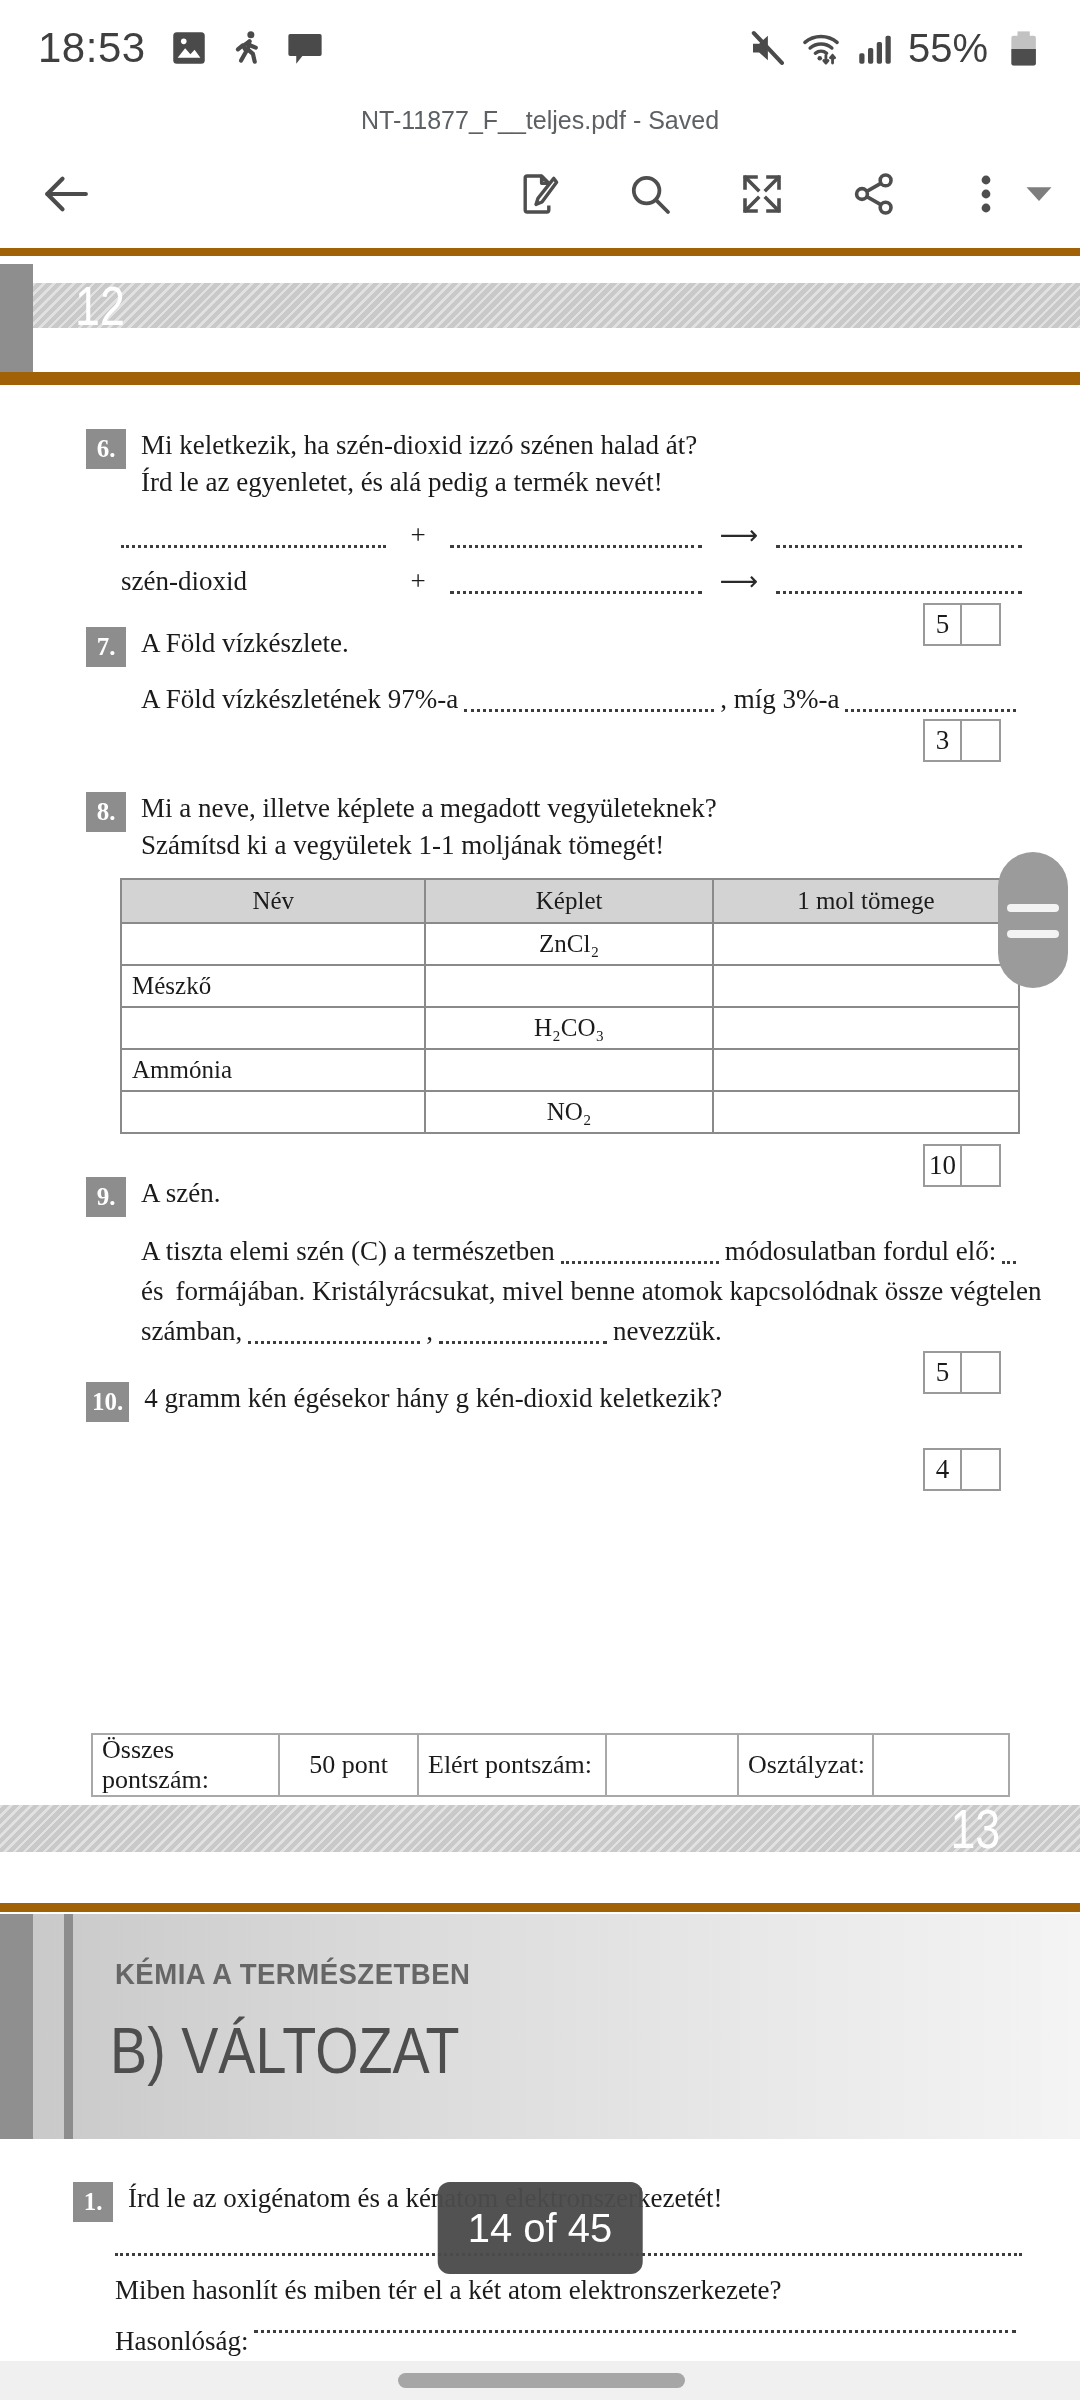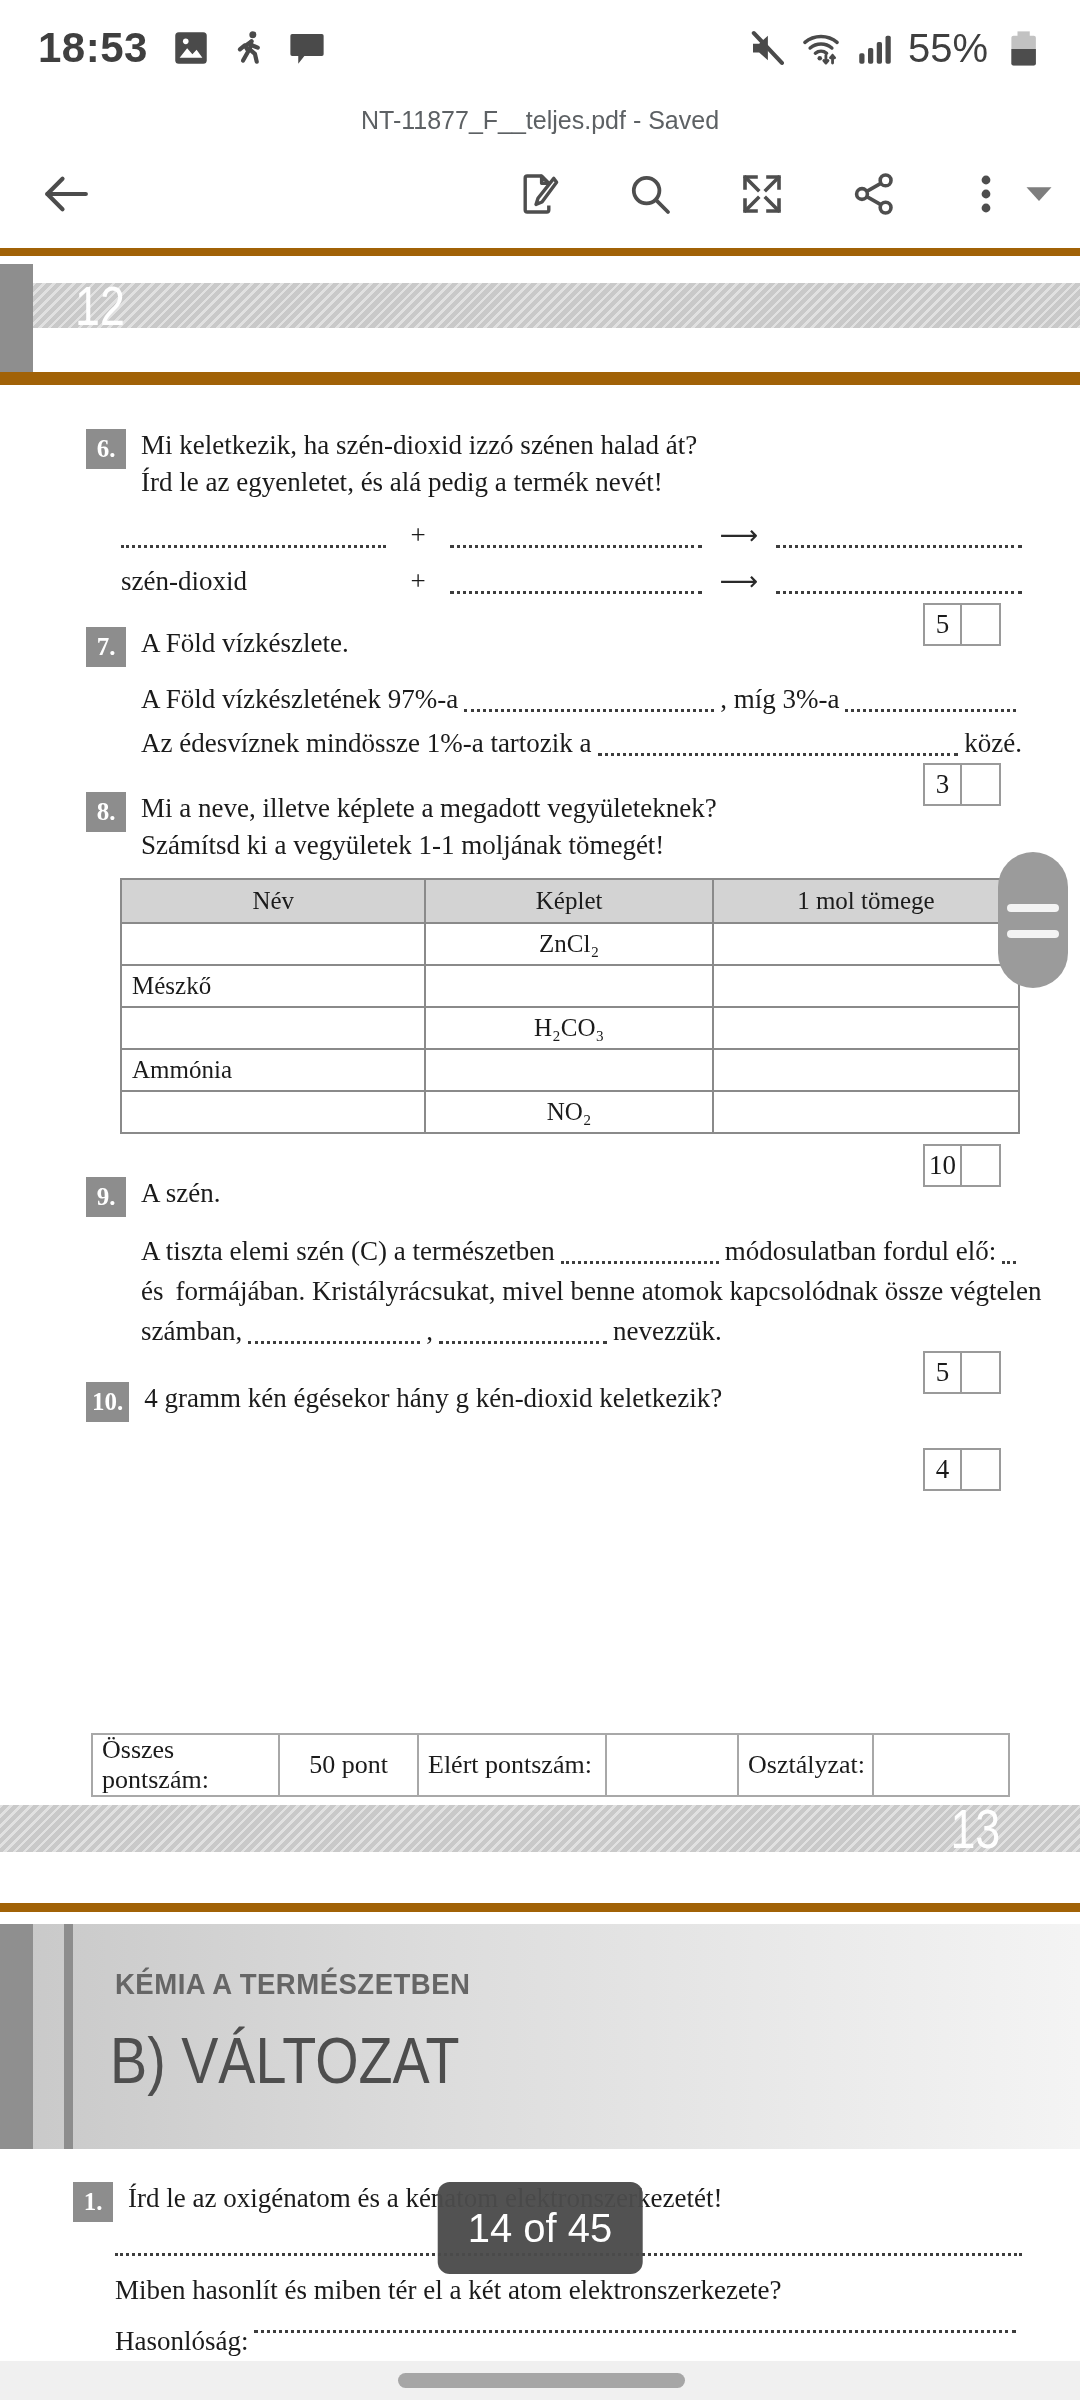--- a/index.html
+++ b/index.html
@@ -9,21 +9,21 @@
     font-family:"Liberation Sans","DejaVu Sans",sans-serif;
     -webkit-font-smoothing:antialiased;
   }
   .serif { font-family:"Liberation Serif","DejaVu Serif",serif; color:#1b1b1b; }
 
   
   .status-bar {
     position:absolute; top:0; left:0; right:0; height:96px;
     display:flex; align-items:center; padding:0 38px; color:#3f3f3f;
   }
-  .sb-time { font-size:42px; letter-spacing:.5px;font-weight:bold; }
+  .sb-time { font-size:42px; letter-spacing:.5px; }
   .sb-left-icons { display:flex; align-items:center; gap:16px; margin-left:22px; }
   .sb-right { margin-left:auto; display:flex; align-items:center; gap:12px; }
   .sb-pct { font-size:40px; color:#3f3f3f; }
   .sicon { width:42px; height:42px; color:#4a4a4a; }
   .title-bar {
     position:absolute; top:96px; left:0; right:0; height:48px;
     display:flex; align-items:center; justify-content:center;
   }
   .doc-title { font-size:25px; color:#5d6164; }
   .toolbar {
@@ -92,21 +92,21 @@
   .cmp-table td { height:42px; font-size:25px; }
   .cmp-table td.name { text-align:left; padding-left:10px; }
   .cmp-table td.formula { text-align:center; }
 
   
   .summary { position:absolute; left:91px; top:1348px; width:917px; border-collapse:collapse; table-layout:fixed; }
   .summary td { border:2px solid #a8a8a8; height:40px; font-size:26px; padding-left:9px; }
   .summary td.center { text-align:center; padding-left:0; }
 
   
-  .sec-header { position:absolute; top:12px; left:0; right:0; height:225px;
+  .sec-header { position:absolute; top:2px; left:0; right:0; height:225px;
     background:linear-gradient(90deg,#c8c8c8 0%,#dcdcdc 40%,#f4f4f4 100%); }
   .sec-edge { position:absolute; left:0; top:0; width:33px; height:100%; background:#8f8f8f; }
   .sec-line { position:absolute; left:64px; top:0; width:9px; height:100%; background:#7d7d7d; opacity:.8; }
   .sec-kicker { position:absolute; left:115px; top:44px; font-size:29px; font-weight:700;
     color:#666; letter-spacing:.5px; transform:scaleX(.95); transform-origin:left center; }
   .sec-title { position:absolute; left:110px; top:100px; font-size:64px; font-weight:400;
     color:#4e4e4e; transform:scaleX(.87); transform-origin:left center; }
 
   .bq1 { position:absolute; left:73px; right:58px; top:268px; }
   .bq1-line { margin:24px 0 0 42px; }
@@ -282,25 +282,20 @@
     <div class="q serif" style="top:240px;">
       <div class="q-head">
         <span class="badge">7.</span>
         <span class="q-text">A Föld vízkészlete.</span>
       </div>
       <div class="fill-row" style="margin-top:14px;">
         <span class="txt">A Föld vízkészletének 97%-a</span>
         <span class="dots" style="width:250px;"></span>
         <span class="txt">, míg 3%-a</span>
         <span class="dots grow"></span>
-      </div>
-      <div class="fill-row" style="margin-top:8px;">
-        <span class="txt">Az édesvíznek mindössze 1%-a tartozik a</span>
-        <span class="dots grow"></span>
-        <span class="txt">közé.</span>
       </div>
       <div class="pts-row" style="margin-top:2px;">
         <span class="pts-box">
           <span class="pts-score">3</span>
           <span class="pts-blank"></span>
         </span>
       </div>
     </div>
 
     <div class="q serif" style="top:405px;">

